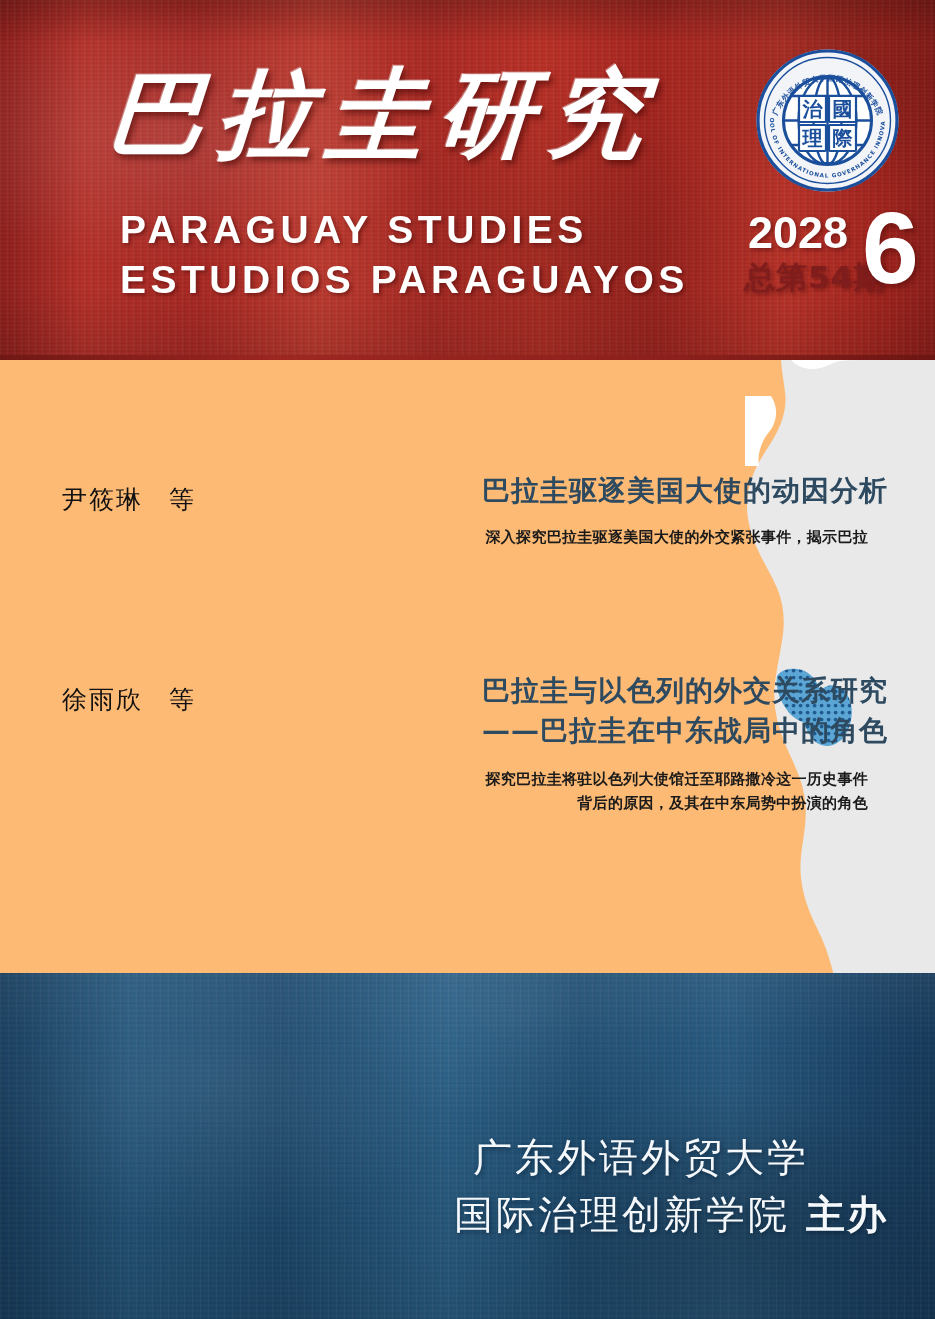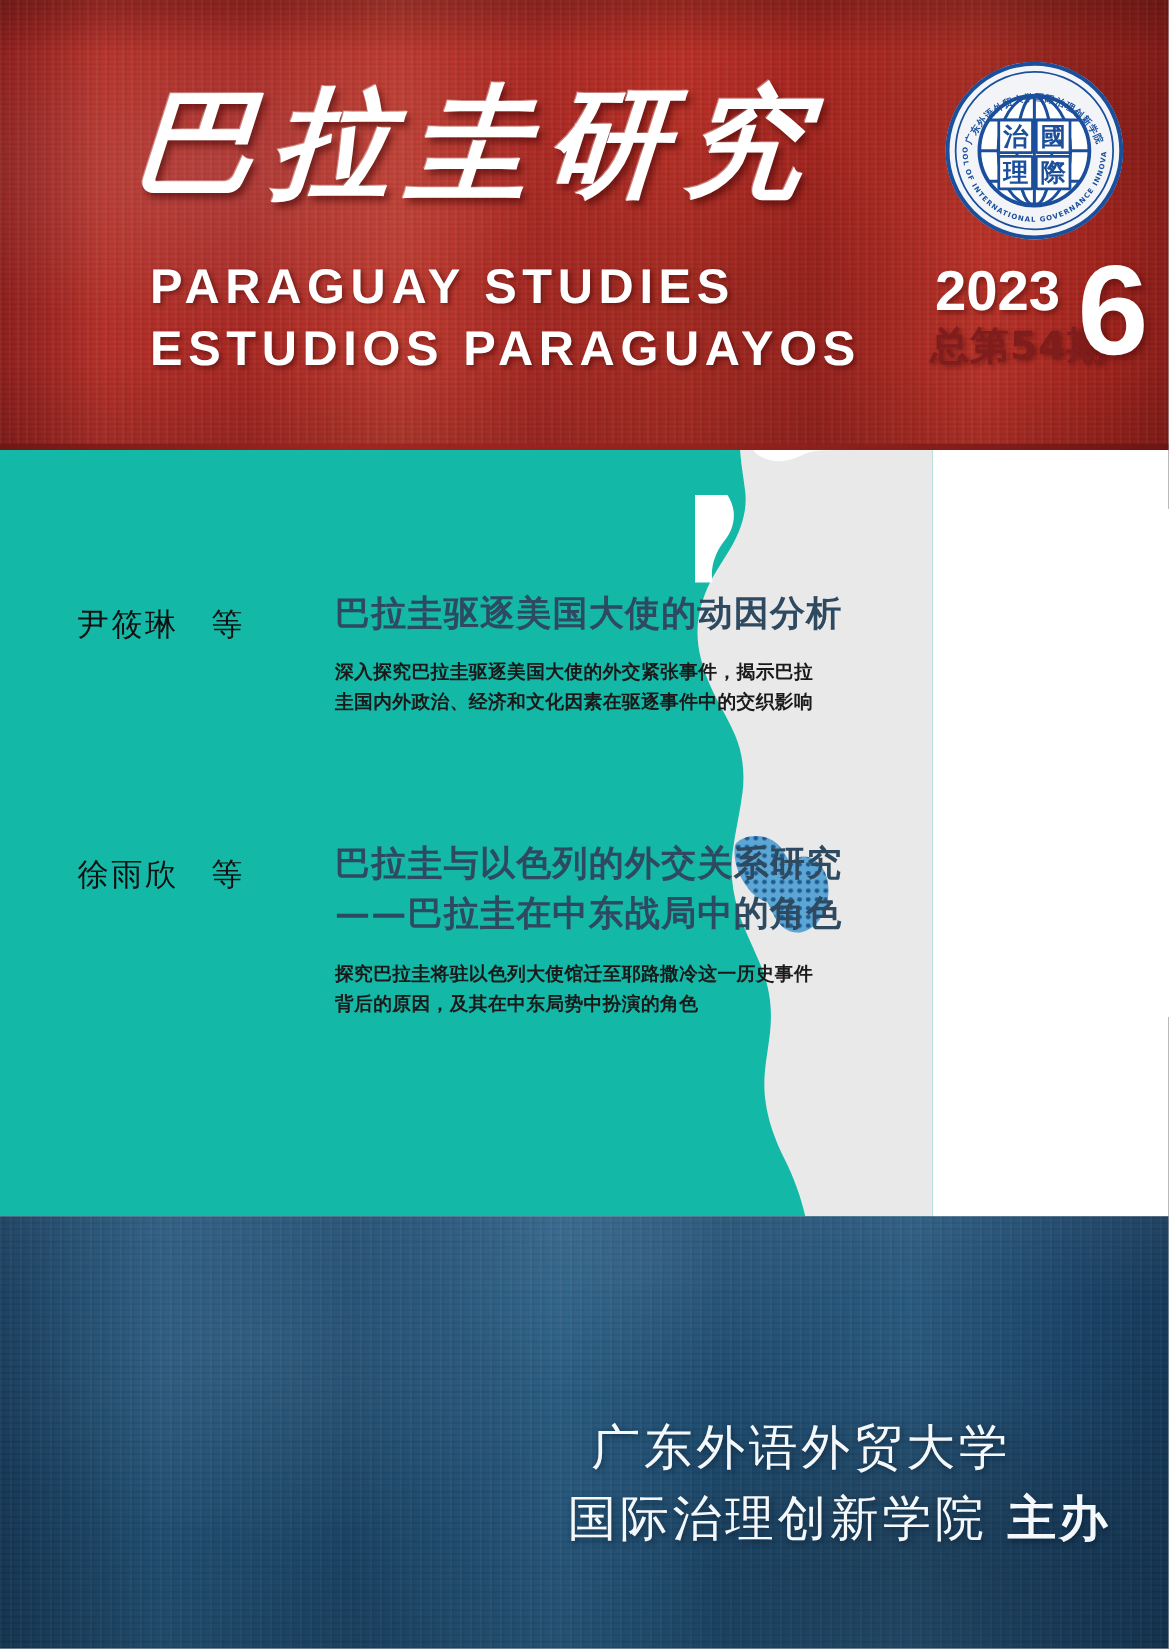--- a/index.html
+++ b/index.html
@@ -133,23 +133,23 @@
     font-size: 102px;
     color: #ffffff;
     line-height: 1;
     text-shadow: 3px 3px 6px rgba(70,5,5,.5);
   }
 
   
   .middle {
     position: absolute;
     left: 0; top: 360px;
-    width: 746px;
+    width: 935px;
     height: 613px;
-    background: #14b8a6;
+    background: #fdba74;
     overflow: hidden;
   }
   .map-wrap {
     position: absolute;
     right: -10px;
     top: -4px;
     width: 260px;
     height: 625px;
     pointer-events: none;
   }
@@ -174,20 +174,21 @@
     letter-spacing: 2px;
     white-space: nowrap;
   }
   .art-author .etc { margin-left: 26px; }
 
   .art-body {
     position: absolute;
     left: 268px;
     top: -12px;
     width: 620px;
+    text-align: right;
   }
   .art-title {
     font-family: "DejaVu Serif", "Liberation Serif", serif;
     font-weight: 700;
     font-size: 28px;
     color: #2e4a60;
     letter-spacing: 1px;
     line-height: 1.42;
     margin: 0;
     white-space: nowrap;
@@ -327,21 +328,21 @@
 
       <text font-family="DejaVu Sans, sans-serif" font-size="7.6" fill="#1b4f9c" font-weight="700" letter-spacing="0.6">
         <textPath href="#arcTop" startOffset="50%" text-anchor="middle">广东外语外贸大学国际治理创新学院</textPath>
       </text>
       <text font-family="DejaVu Sans, sans-serif" font-size="5.6" fill="#1b4f9c" font-weight="700" letter-spacing="0.9">
         <textPath href="#arcBot" startOffset="50%" text-anchor="middle">SCHOOL OF INTERNATIONAL GOVERNANCE INNOVATION</textPath>
       </text>
     </svg>
   </div>
 
-  <div class="issue-year">2023</div>
+  <div class="issue-year">2028</div>
   <div class="issue-total">总第54期</div>
   <div class="issue-number">6</div>
 
   <div class="middle">
 
     <div class="map-wrap">
       <svg viewBox="0 0 260 625" xmlns="http://www.w3.org/2000/svg">
         <defs>
           <pattern id="dots" width="7" height="7" patternUnits="userSpaceOnUse">
             <rect width="7" height="7" fill="#5ba6d4"></rect>
@@ -386,21 +387,20 @@
     </div>
 
     <div class="article article-1">
       <div class="art-author">
         <span>尹筱琳</span><span class="etc">等</span>
       </div>
       <div class="art-body">
         <h2 class="art-title">巴拉圭驱逐美国大使的动因分析</h2>
         <div class="art-desc">
           <div>深入探究巴拉圭驱逐美国大使的外交紧张事件，揭示巴拉</div>
-          <div>圭国内外政治、经济和文化因素在驱逐事件中的交织影响</div>
         </div>
       </div>
     </div>
 
     <div class="article article-2">
       <div class="art-author">
         <span>徐雨欣</span><span class="etc">等</span>
       </div>
       <div class="art-body">
         <h2 class="art-title">巴拉圭与以色列的外交关系研究</h2>

